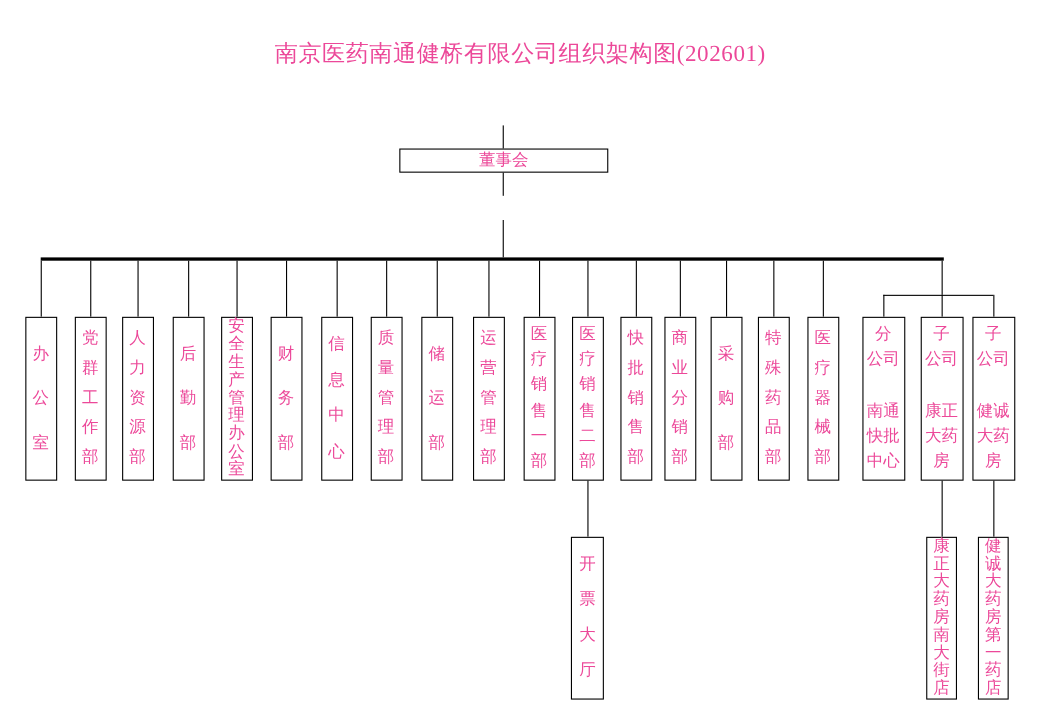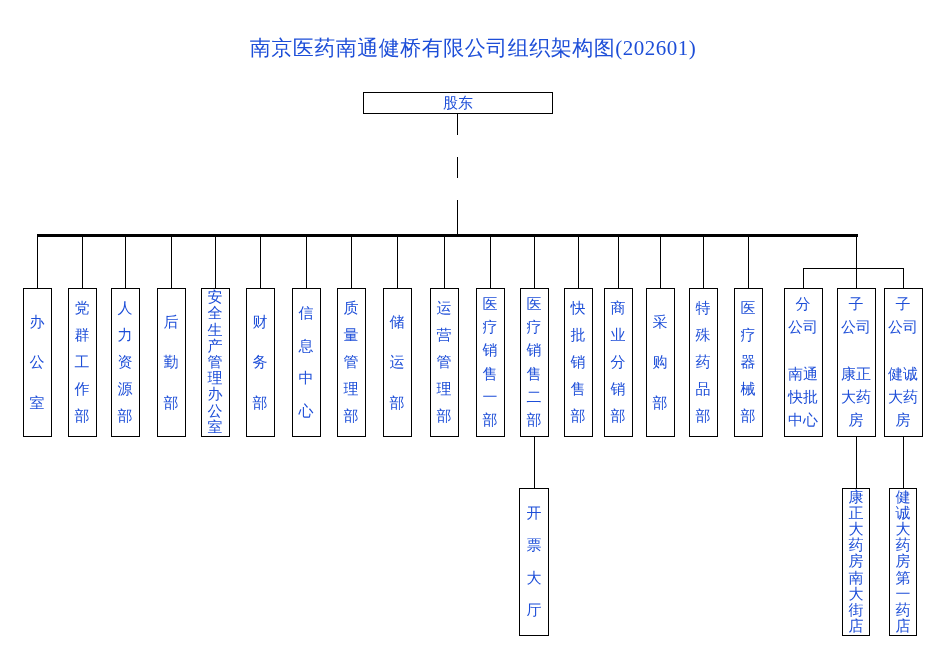--- a/index.html
+++ b/index.html
@@ -1,39 +1,39 @@
 <!DOCTYPE html>
 <html><head>
 <meta charset="utf-8">
 <style>
   html,body{margin:0;padding:0;background:#fff;}
   #canvas{
     position:relative;width:946px;height:658px;background:#ffffff;
-    font-family:"Liberation Serif","DejaVu Serif",serif;color:#1d4ed8;overflow:hidden;
+    font-family:"Liberation Serif","DejaVu Serif",serif;color:#ec4899;overflow:hidden;
   }
   .chart-title{
     position:absolute;left:0;top:34px;width:100%;text-align:center;
     font-size:21px;letter-spacing:0.5px;white-space:nowrap;
   }
   .box{
     position:absolute;box-sizing:border-box;border:1px solid #000;background:#fff;
     display:flex;font-size:15px;line-height:1;
   }
   .box-h{flex-direction:row;align-items:center;justify-content:center;}
   .box-v{flex-direction:column;align-items:center;justify-content:space-evenly;text-align:center;}
   .box-v .ln{min-height:15px;white-space:pre;}
   .vline,.hline{position:absolute;background:#000;}
   .top-box{left:363px;width:190px;height:22px;}
 </style>
 </head>
 <body>
 
 <div id="canvas">
   <div class="chart-title">南京医药南通健桥有限公司组织架构图(202601)</div>
-  <div class="box box-h top-box" style="top:92px">股东</div>
+  <div class="box box-h top-box" style="top:135px">董事会</div>
 <div class="vline" style="left: 457px; top: 114px; width: 1px; height: 21px;"></div>
     <div class="vline" style="left: 457px; top: 157px; width: 1px; height: 21px;"></div>
     <div class="vline" style="left: 457px; top: 200px; width: 1px; height: 34px;"></div>
     <div class="hline" style="left: 37px; top: 234px; width: 821px; height: 3px;"></div>
     <div class="vline" style="left: 37px; top: 237px; width: 1px; height: 51px;"></div>
     <div class="box box-v" style="left: 22.5px; top: 288px; width: 29px; height: 149px;">
       <div class="ln">办</div>
       <div class="ln">公</div>
       <div class="ln">室</div>
     </div>

